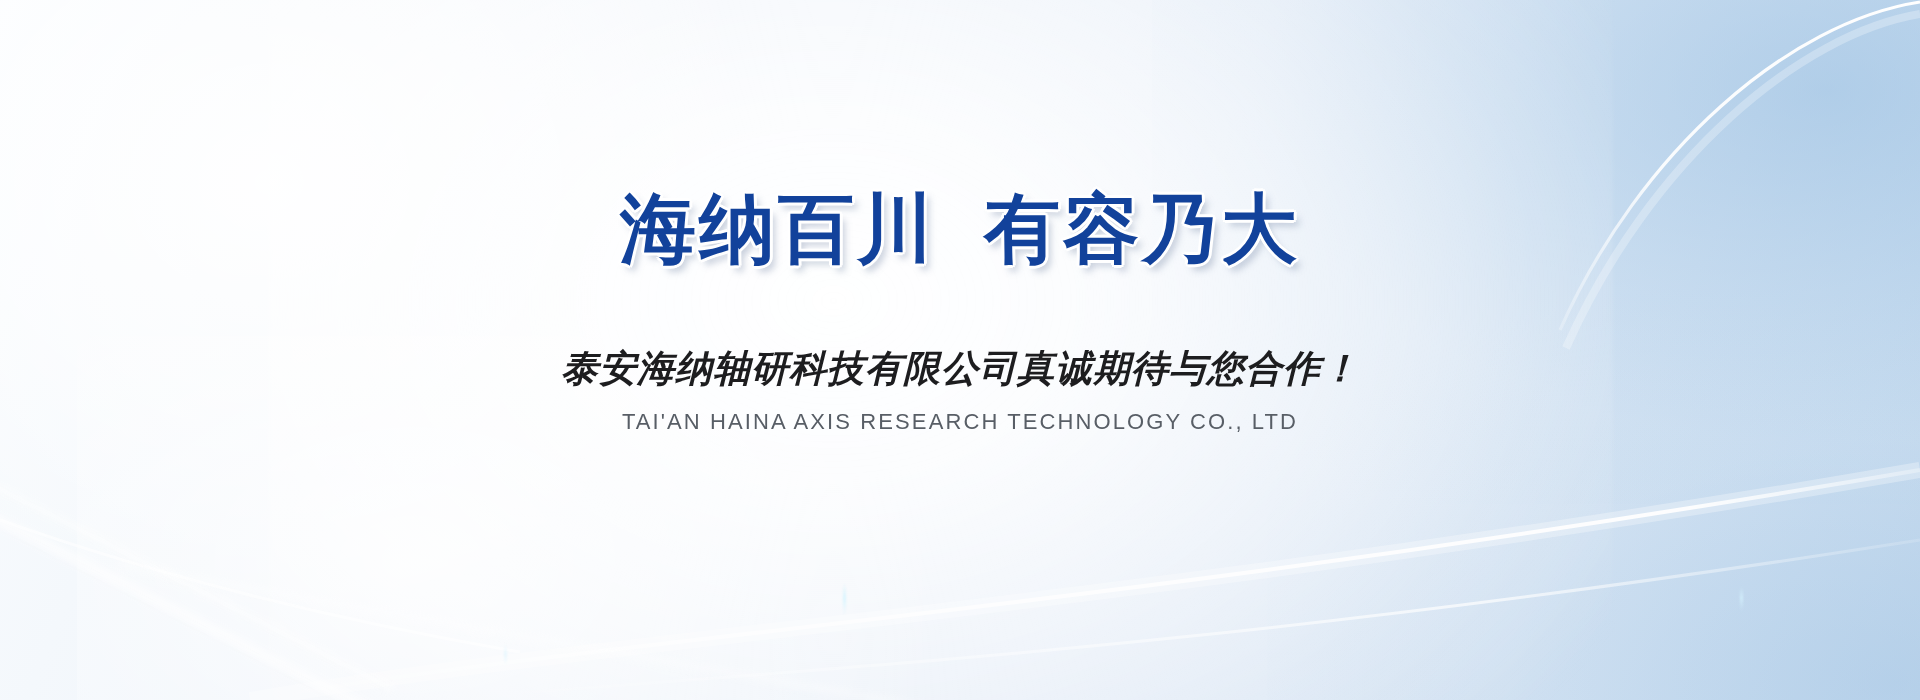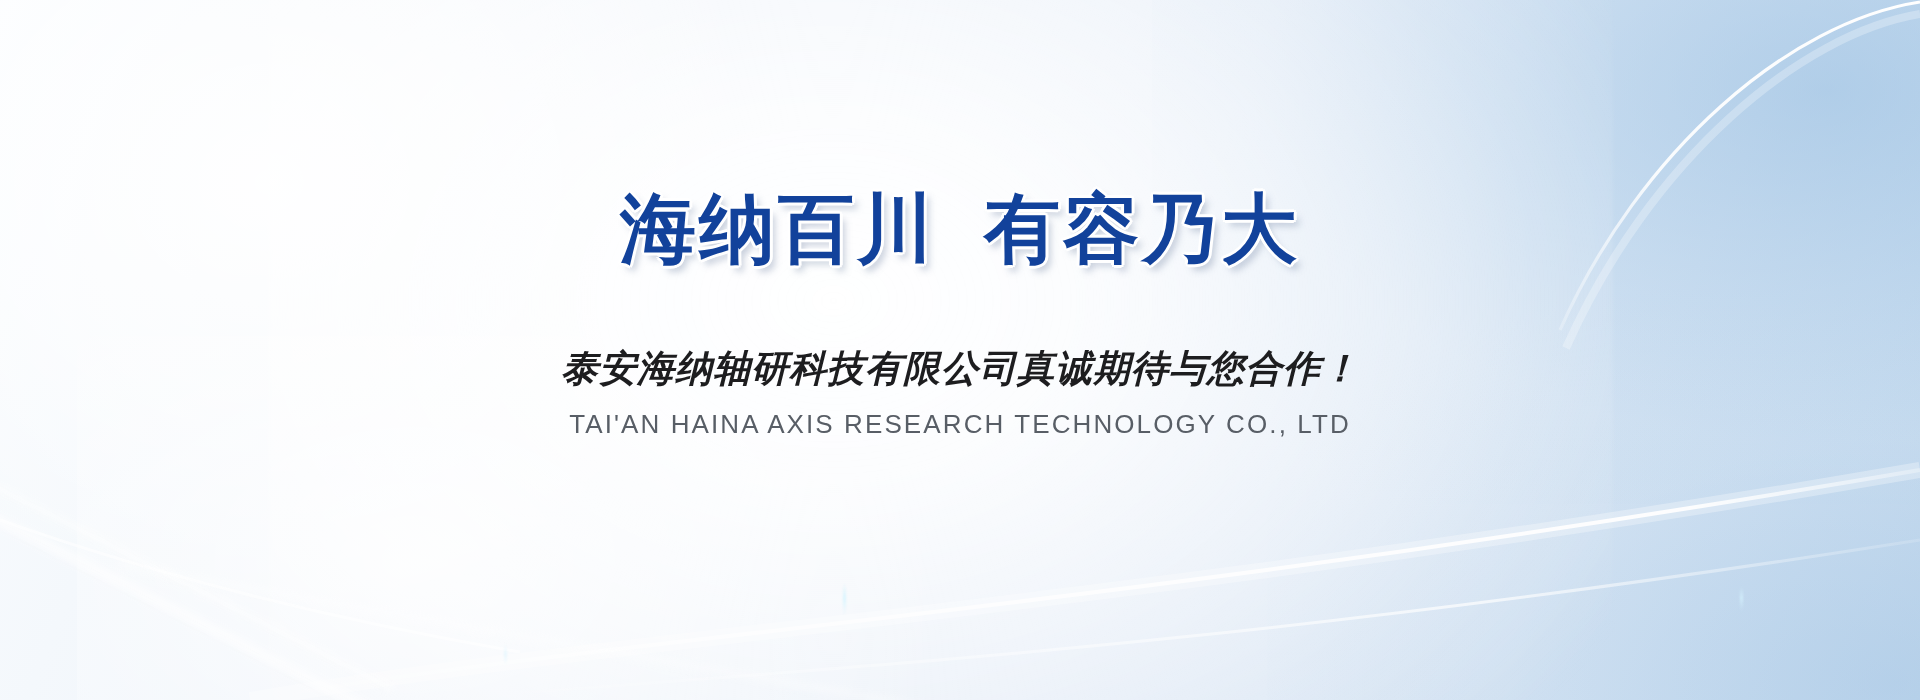--- a/index.html
+++ b/index.html
@@ -185,21 +185,21 @@
     font-weight: bold;
     letter-spacing: 1px;
     color: #1d1d1f;
     white-space: pre;
     font-style: italic;
   }
 
   .subtitle-en {
     margin-top: 15px;
     font-family: "Liberation Sans", sans-serif;
-    font-size: 26px;
+    font-size: 22px;
     font-weight: normal;
     letter-spacing: 2.1px;
     color: #585e66;
     white-space: pre;
   }
 </style>
 </head>
 <body>
 
 <div id="banner">

